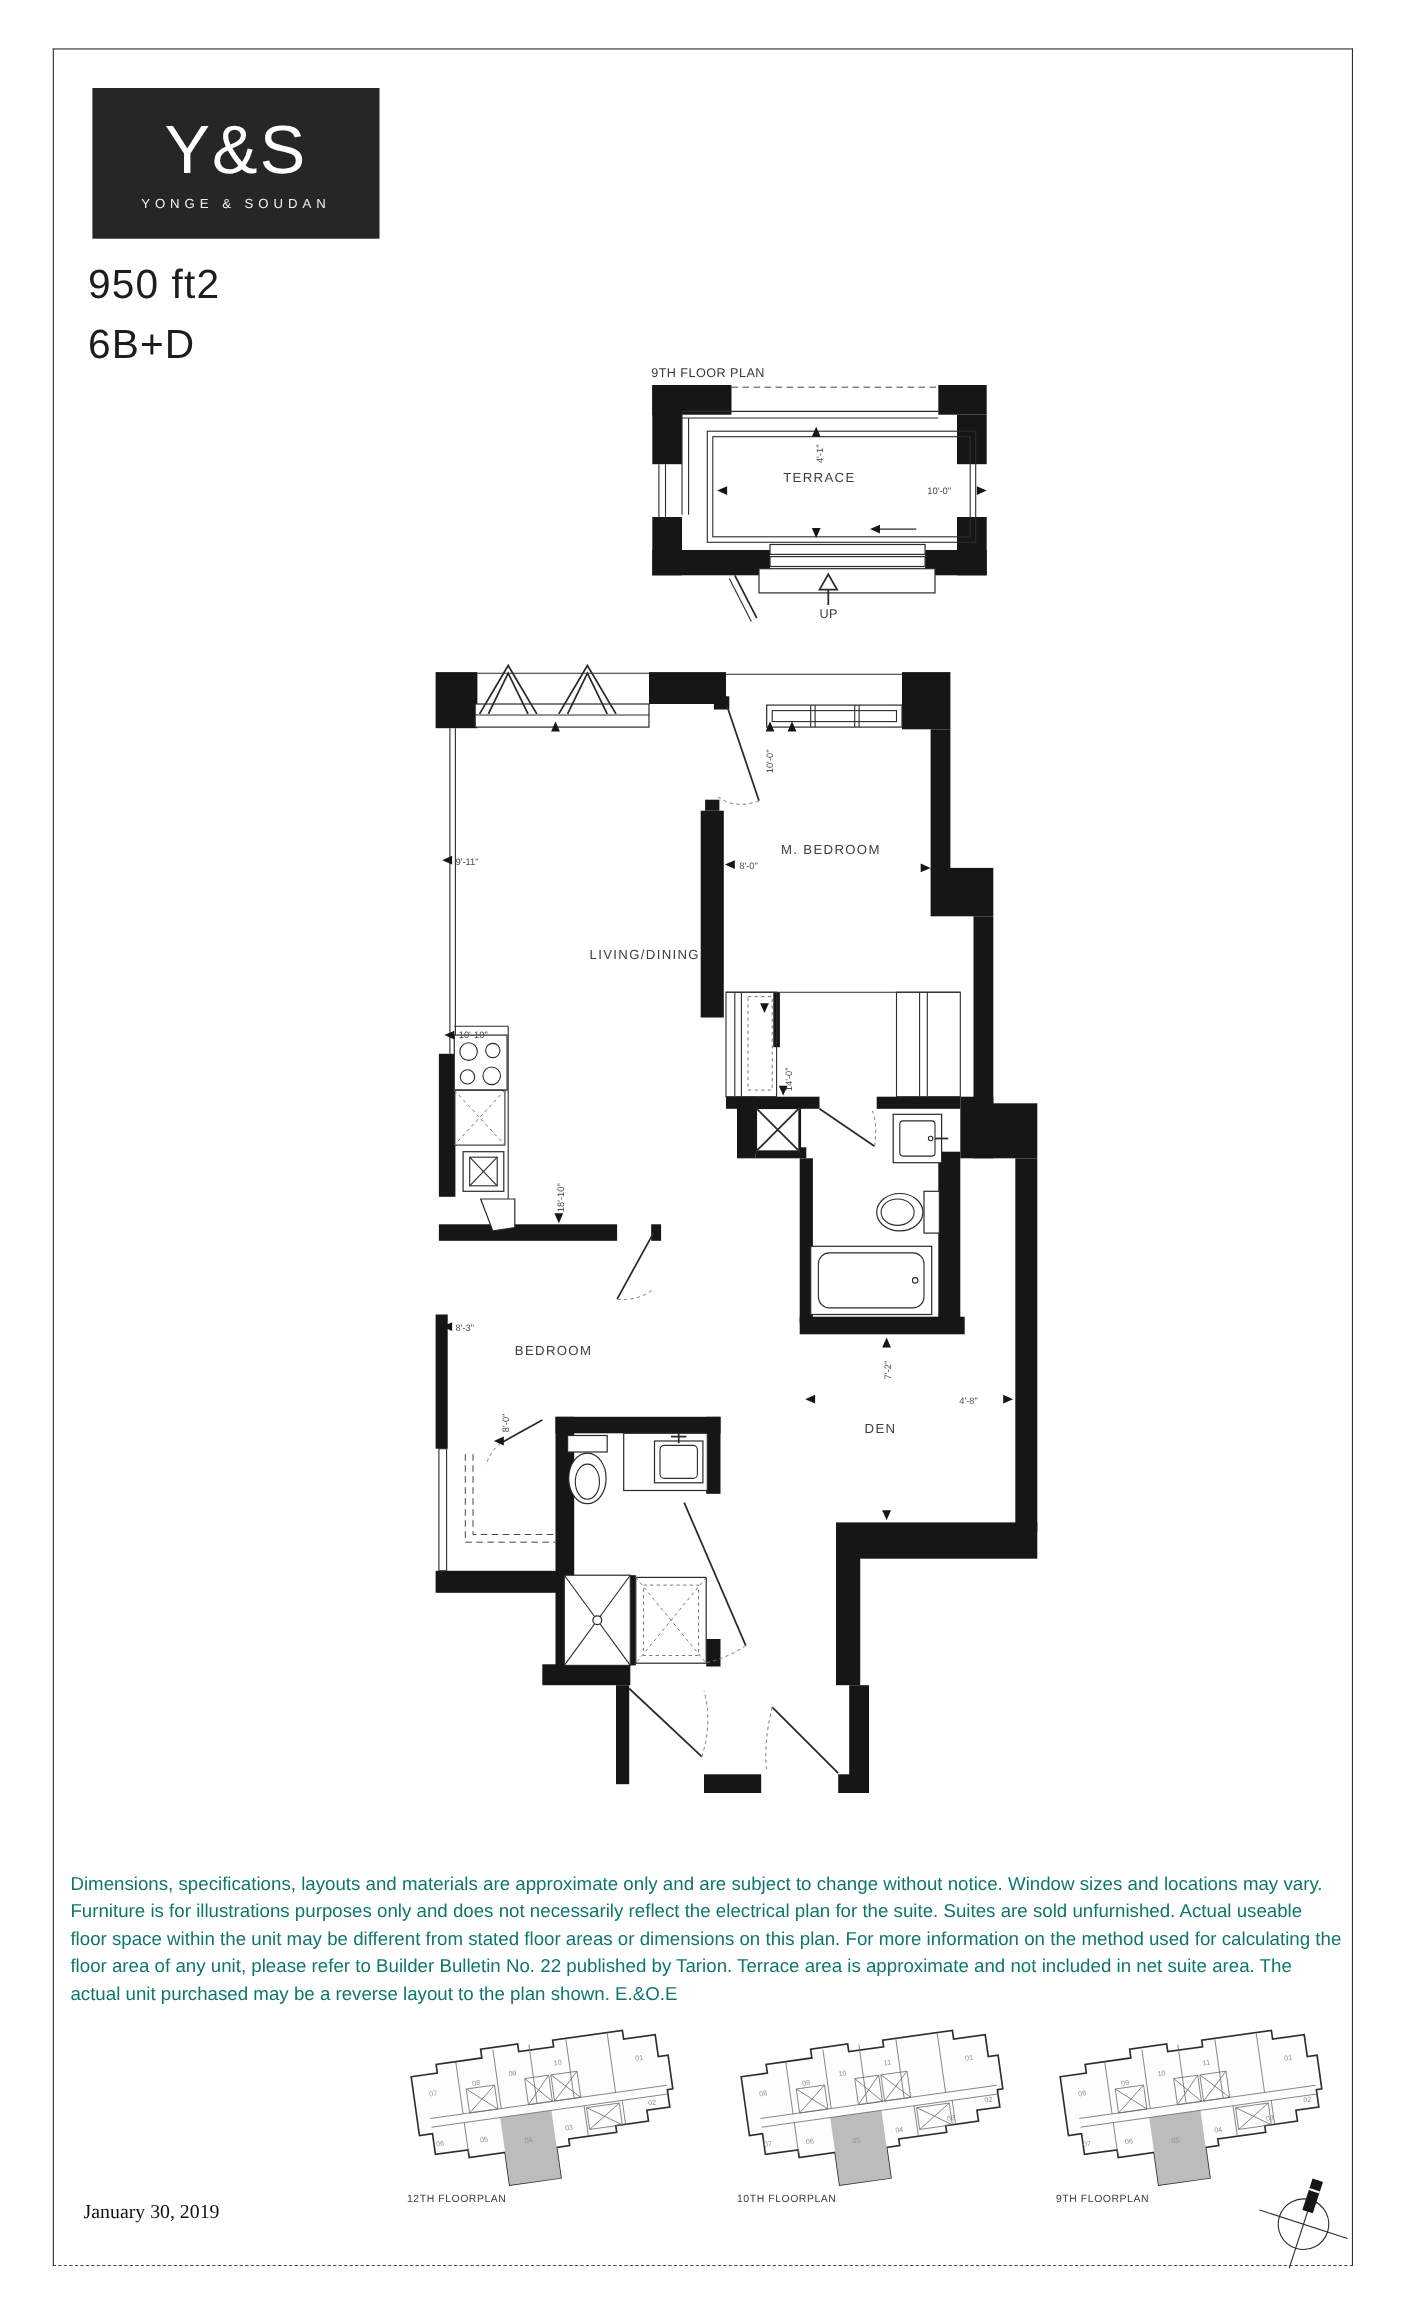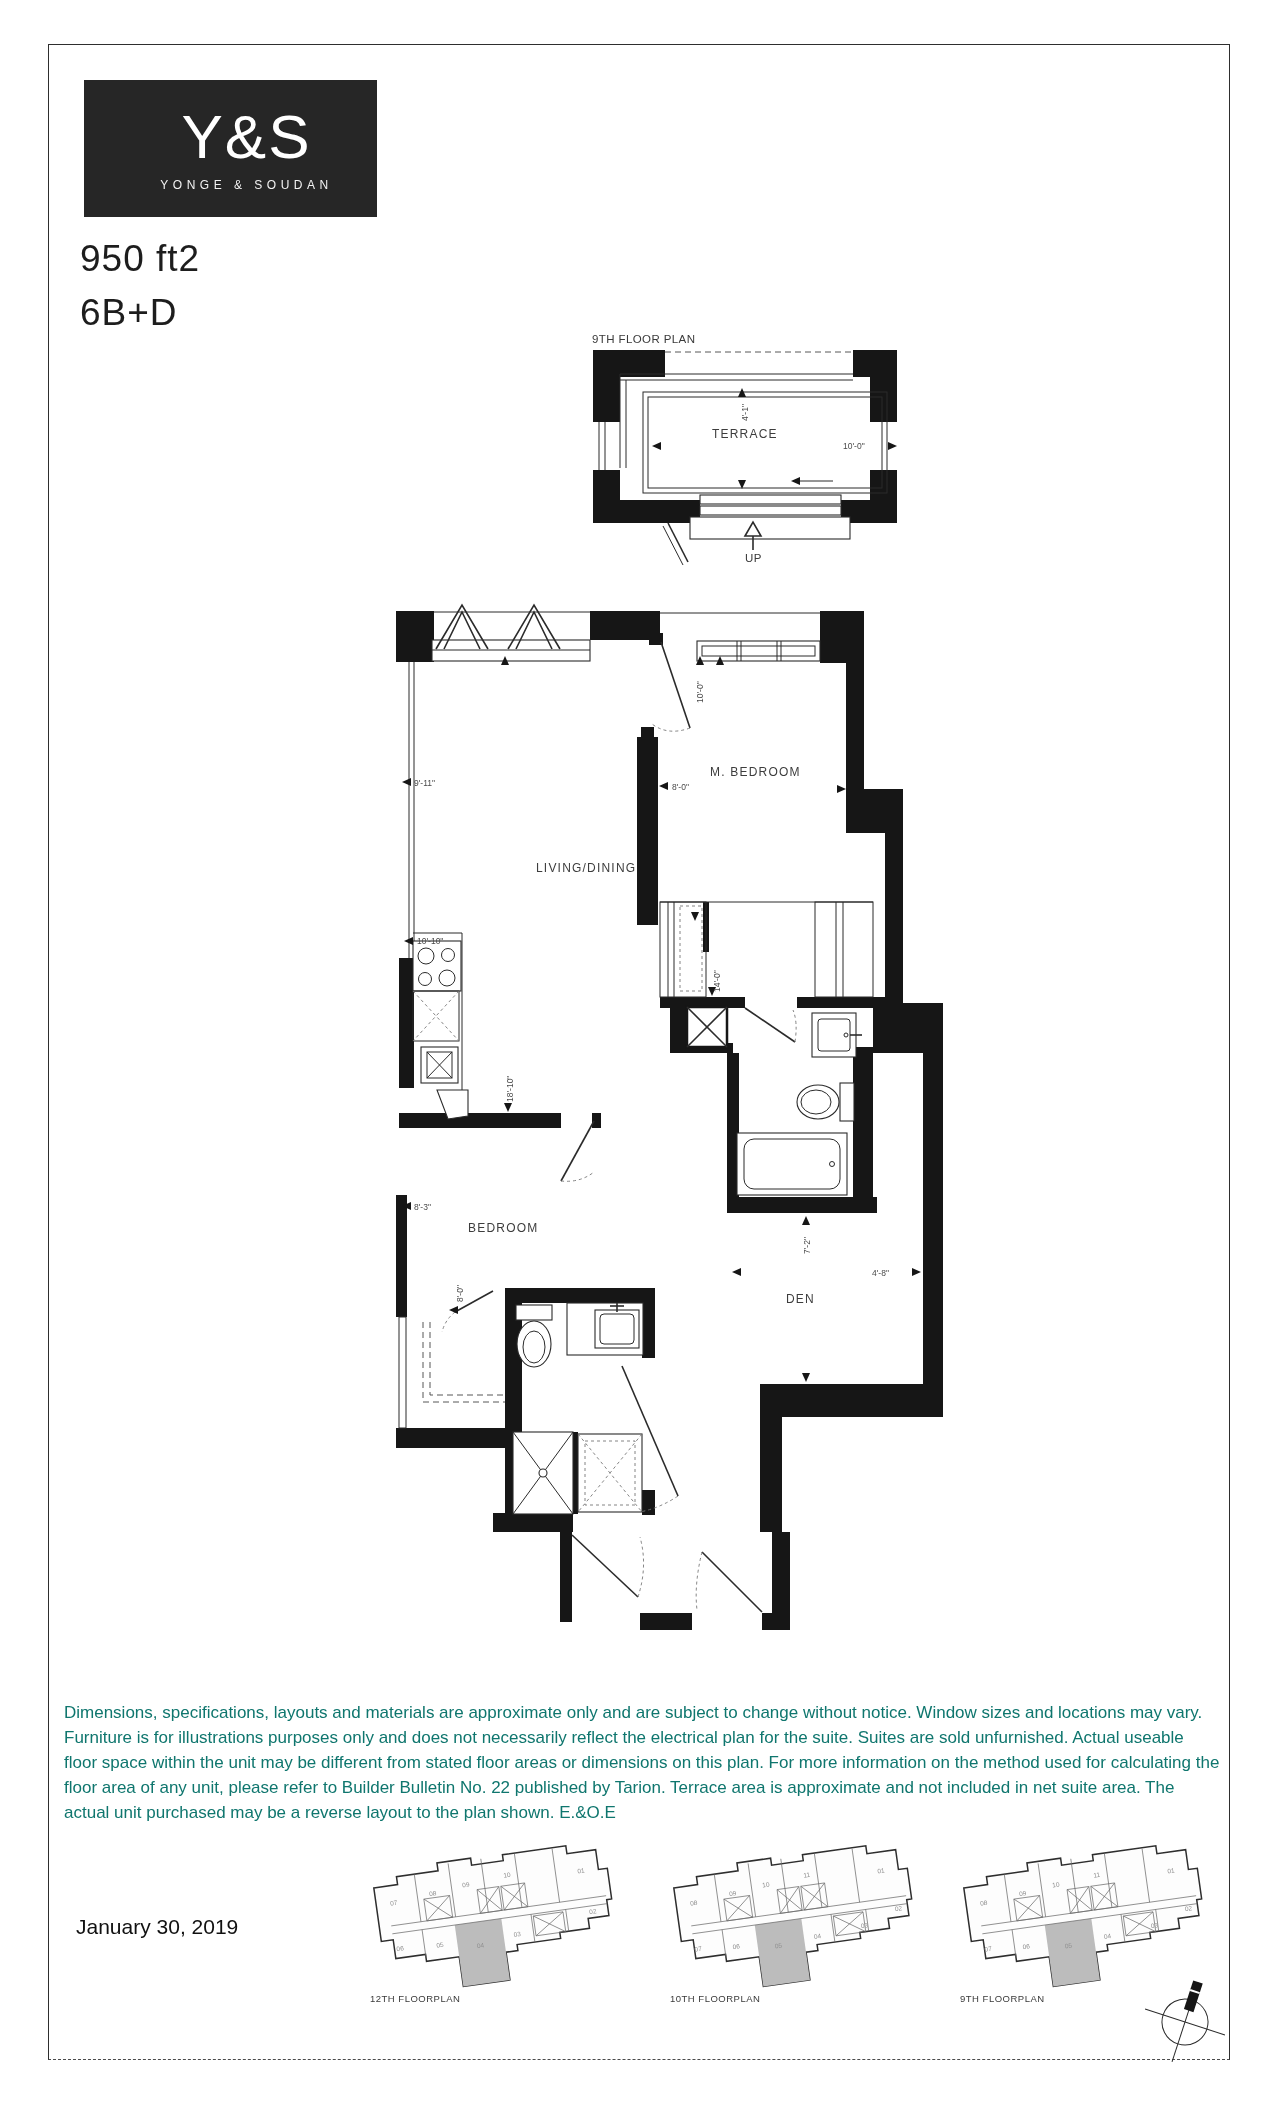--- a/index.html
+++ b/index.html
@@ -2,28 +2,28 @@
 <html><head>
 <meta charset="utf-8">
 <style>
   html,body{margin:0;padding:0;background:#fff;}
   .sheet{position:relative;width:1275px;height:2102px;background:#fff;
          font-family:"Liberation Sans",sans-serif;overflow:hidden;}
   .frame{position:absolute;left:48px;top:44px;width:1180px;height:2014px;
          border-left:1.5px solid #2e2e2e;border-top:1.5px solid #2e2e2e;
          border-right:1.5px solid #2e2e2e;border-bottom:1.5px dashed #4a4a4a;}
   .logo{position:absolute;left:84px;top:80px;width:261px;height:137px;background:#262626;
-        display:flex;flex-direction:column;align-items:center;justify-content:center;padding-left:32px;}
+        display:flex;flex-direction:column;align-items:center;justify-content:center;}
   .logo-abbr{color:#fff;font-size:62px;font-weight:400;letter-spacing:2px;line-height:1;}
   .logo-name{color:#f2f2f2;font-size:12px;letter-spacing:4.5px;margin-top:10px;}
   .area-line{position:absolute;left:80px;top:238px;font-size:37px;color:#1d1d1d;letter-spacing:1px;}
   .type-line{position:absolute;left:80px;top:292px;font-size:37px;color:#1d1d1d;letter-spacing:1px;}
   .disclaimer{position:absolute;left:64px;top:1700px;width:1156px;font-size:17px;
               line-height:25px;color:#0f766e;}
-  .date{position:absolute;left:76px;top:1915px;font-size:21px;color:#111;}
+  .date{position:absolute;left:76px;top:2000px;font-size:18px;color:#111;font-family:Liberation Serif, serif;}
   svg{position:absolute;overflow:visible;}
   .w{fill:#161616;}
   .tl{stroke:#2b2b2b;stroke-width:1;fill:none;}
   .tl2{stroke:#2b2b2b;stroke-width:1.6;fill:none;}
   .dsh{stroke:#444;stroke-width:0.9;stroke-dasharray:6 4;fill:none;}
   .dshf{stroke:#777;stroke-width:0.9;stroke-dasharray:3 3;fill:none;}
   .fx{stroke:#2b2b2b;stroke-width:1.1;fill:#fff;}
   .arw{fill:#161616;}
   text.rm{font-family:"Liberation Sans",sans-serif;font-size:12px;fill:#3d3d3d;letter-spacing:1.2px;}
   text.dm{font-family:"Liberation Sans",sans-serif;font-size:8.5px;fill:#4a4a4a;}

